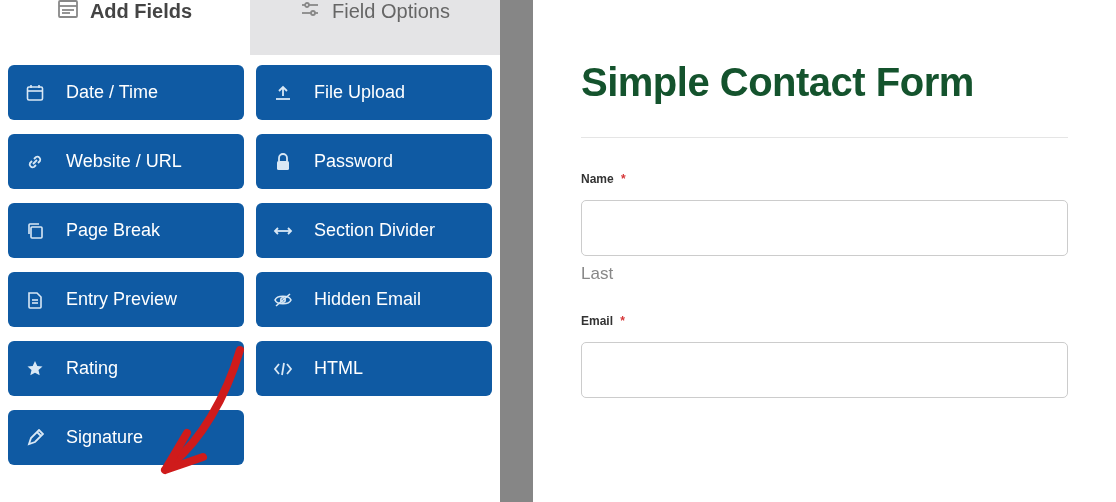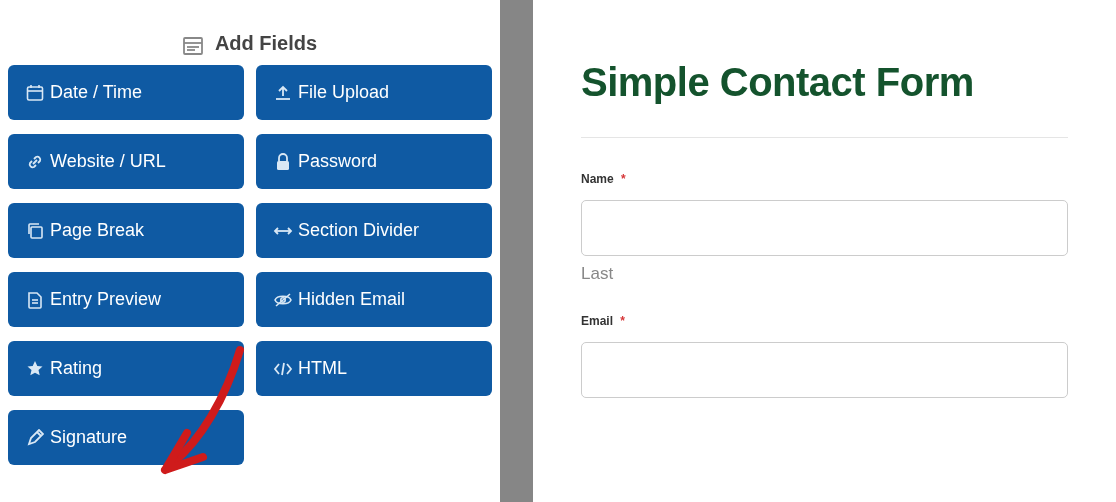--- a/index.html
+++ b/index.html
@@ -1,25 +1,25 @@
 <!DOCTYPE html>
 <html><head>
   <meta charset="utf-8">
   <style>
     * { margin: 0; padding: 0; box-sizing: border-box; }
     body { font-family: -apple-system, BlinkMacSystemFont, "Segoe UI", Helvetica, Arial, sans-serif; width: 1116px; height: 502px; overflow: hidden; background: #fff; position: relative; }
     .layout { display: flex; width: 100%; height: 100%; }
     .left-panel { width: 500px; flex-shrink: 0; display: flex; flex-direction: column; }
     .tabs { display: flex; height: 55px; }
-    .tab { flex: 1; display: flex; align-items: flex-end; justify-content: center; gap: 12px; font-size: 20px; font-weight: 600; color: #444; cursor: pointer; }
+    .tab { flex: 1; display: flex; align-items: flex-start; justify-content: center; gap: 12px; font-size: 20px; font-weight: 600; color: #444; cursor: pointer; }
     .tab-active { background: #fff; }
     .tab-inactive { background: #e4e4e6; color: #666; font-weight: 500; }
     .tab .ticon { color: #888; display: inline-flex; }
     .fields-grid { padding: 10px 8px 8px 8px; display: grid; grid-template-columns: 1fr 1fr; gap: 14px 12px; }
-    .field-btn { background: #0f5aa3; color: #fff; border-radius: 6px; height: 55px; display: flex; align-items: center; padding: 0 16px; gap: 4px; font-size: 18px; font-weight: 500; cursor: grab; }
+    .field-btn { background: #0f5aa3; color: #fff; border-radius: 6px; height: 55px; display: flex; align-items: center; padding: 0 16px; gap: 20px; font-size: 18px; font-weight: 500; cursor: grab; }
     .field-btn .ficon { width: 22px; flex-shrink: 0; display: inline-flex; align-items: center; justify-content: center; color: #d9e8f5; }
     .gutter { width: 33px; background: #868686; flex-shrink: 0; }
     .preview { flex: 1; background: #fff; padding: 60px 48px 0 48px; overflow: hidden; }
     .form-title { font-size: 40px; font-weight: 700; color: #14532d; letter-spacing: -0.5px; }
     .divider { border: none; border-top: 1px solid #e5e5e5; margin: 32px 0 34px 0; }
     .field-row { margin-bottom: 30px; }
     .field-label { font-size: 12px; font-weight: 600; color: #333; margin-bottom: 14px; display: block; }
     .req { color: #d63638; margin-left: 4px; }
     .name-inputs { display: flex; gap: 22px; }
     .name-col { flex: 1; display: flex; flex-direction: column; }
@@ -37,20 +37,31 @@
       <div class="tab tab-active">
         <span class="ticon">
           <svg width="20" height="18" viewBox="0 0 20 18" fill="none" stroke="currentColor" stroke-width="1.8">
               <rect x="1" y="1" width="18" height="16" rx="1"></rect>
               <line x1="1" y1="6" x2="19" y2="6"></line>
               <line x1="4" y1="10" x2="16" y2="10"></line>
               <line x1="4" y1="13" x2="12" y2="13"></line>
             </svg>
         </span>
         <span>Add Fields</span>
+      </div>
+      <div class="tab tab-inactive">
+        <span class="ticon">
+          <svg width="20" height="18" viewBox="0 0 20 18" fill="none" stroke="currentColor" stroke-width="1.8">
+              <line x1="2" y1="5" x2="18" y2="5"></line>
+              <circle cx="7" cy="5" r="2" fill="#e4e4e6"></circle>
+              <line x1="2" y1="13" x2="18" y2="13"></line>
+              <circle cx="13" cy="13" r="2" fill="#e4e4e6"></circle>
+            </svg>
+        </span>
+        <span>Field Options</span>
       </div>
     </div>
 
     <div class="fields-grid">
       <div class="field-btn">
         <span class="ficon">
           <svg width="18" height="18" viewBox="0 0 18 18" fill="none" stroke="currentColor" stroke-width="1.6">
               <rect x="1.5" y="3" width="15" height="13" rx="1.5"></rect>
               <line x1="1.5" y1="7" x2="16.5" y2="7"></line>
               <line x1="5" y1="1" x2="5" y2="4"></line>

